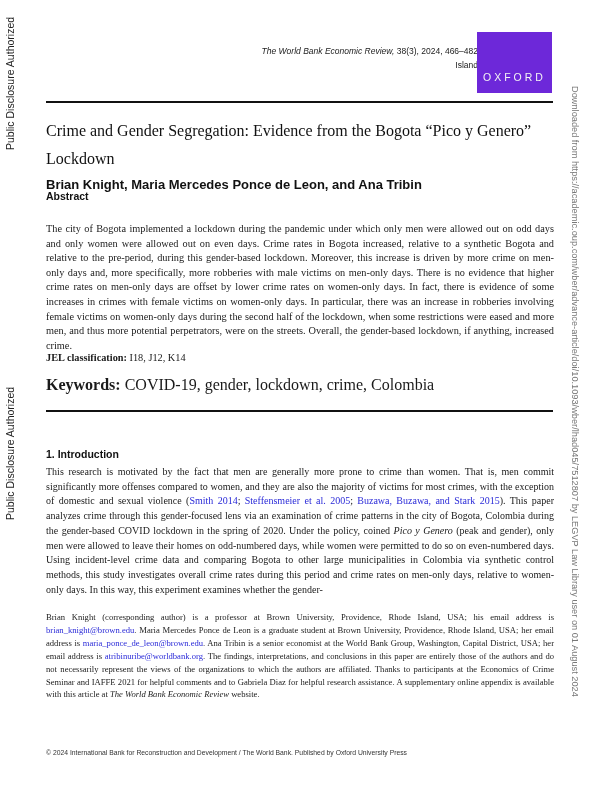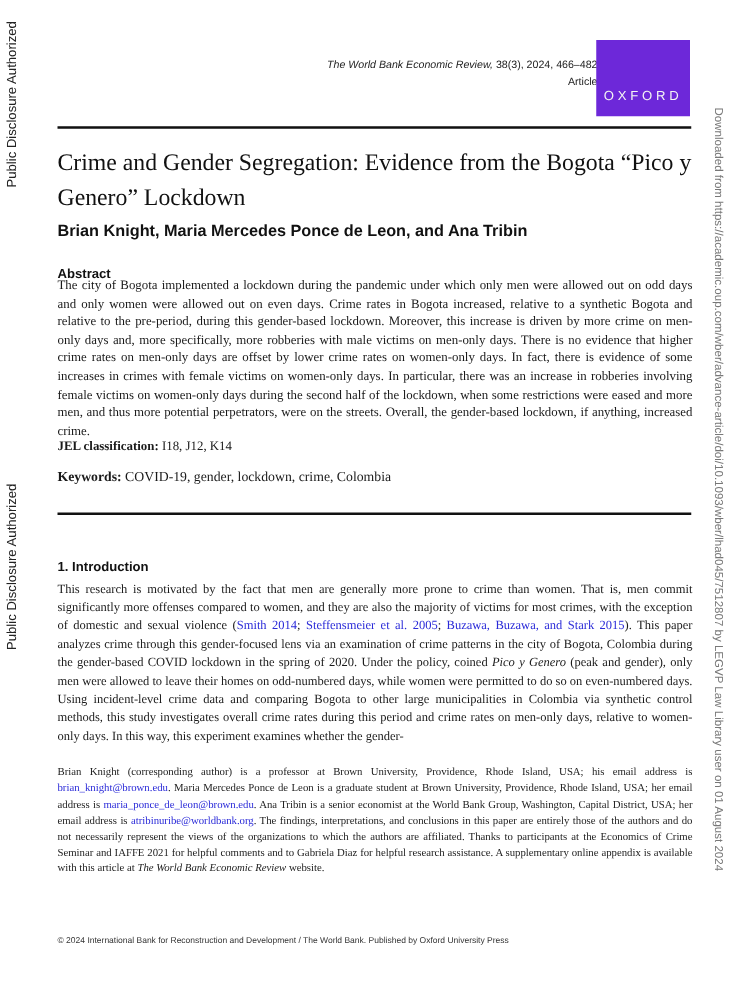--- a/index.html
+++ b/index.html
@@ -33,36 +33,36 @@
       position: absolute; left: 477px; top: 32px; width: 75px; height: 61px;
       background: #6d28d9; color: #f4f4f4;
       font-family: "Liberation Sans", sans-serif; font-size: 10.5px; letter-spacing: 3px;
       display: flex; align-items: flex-end; justify-content: center; padding-bottom: 10px; box-sizing: border-box;
     }
     .rule { position: absolute; left: 46px; width: 507px; height: 2px; background: #111; }
     .rule.top { top: 101px; }
     .rule.mid { top: 410px; }
     .title {
       position: absolute; left: 46px; top: 117px; width: 510px;
-      font-size: 19px; line-height: 28px; color: #111; margin: 0; font-weight: normal;
+      font-size: 16px; line-height: 28px; color: #111; margin: 0; font-weight: normal;
     }
     .authors {
       position: absolute; left: 46px; top: 177px;
       font-family: "Liberation Sans", sans-serif; font-weight: bold; font-size: 13px; color: #111;
     }
     .abstract-h {
-      position: absolute; left: 46px; top: 213px;
+      position: absolute; left: 46px; top: 190px;
       font-family: "Liberation Sans", sans-serif; font-weight: bold; font-size: 10.5px; color: #111;
     }
     .abstract {
       position: absolute; left: 46px; top: 222px; width: 508px;
       font-size: 10.3px; line-height: 14.6px; text-align: justify; margin: 0;
     }
     .jel { position: absolute; left: 46px; top: 352px; font-size: 10.3px; }
-    .kw { position: absolute; left: 46px; top: 376px; font-size: 11px; }
+    .kw { position: absolute; left: 46px; top: 376px; font-size: 16px; }
     .jel b, .kw b { font-weight: bold; }
     .intro-h {
       position: absolute; left: 46px; top: 448px;
       font-family: "Liberation Sans", sans-serif; font-weight: bold; font-size: 10.5px; color: #111;
     }
     .intro {
       position: absolute; left: 46px; top: 465px; width: 508px;
       font-size: 10px; line-height: 14.7px; text-align: justify; margin: 0;
     }
     .link { color: #2a2ad8; }
@@ -77,21 +77,21 @@
   </style>
 </head>
 <body>
 
 <div class="side-left a">Public Disclosure Authorized</div>
 <div class="side-left b">Public Disclosure Authorized</div>
 <div class="side-right">Downloaded from https://academic.oup.com/wber/advance-article/doi/10.1093/wber/lhad045/7512807 by LEGVP Law Library user on 01 August 2024</div>
 
 <div class="journal-meta">
   <div class="cite"><span style="font-style:italic">The World Bank Economic Review,</span><span> 38(3), 2024, 466–482</span></div>
-  <div>Article</div>
+  <div>Island</div>
 </div>
 <div class="oxford">OXFORD</div>
 
 <div class="rule top"></div>
 
 <h1 class="title">Crime and Gender Segregation: Evidence from the Bogota “Pico y Genero” Lockdown</h1>
 <div class="authors">Brian Knight, Maria Mercedes  Ponce de Leon, and  Ana Tribin</div>
 
 <div class="abstract-h">Abstract</div>
 <p class="abstract">The city of Bogota implemented a lockdown during the pandemic under which only men were allowed out on odd days and only women were allowed out on even days. Crime rates in Bogota increased, relative to a synthetic Bogota and relative to the pre-period, during this gender-based lockdown. Moreover, this increase is driven by more crime on men-only days and, more specifically, more robberies with male victims on men-only days. There is no evidence that higher crime rates on men-only days are offset by lower crime rates on women-only days. In fact, there is evidence of some increases in crimes with female victims on women-only days. In particular, there was an increase in robberies involving female victims on women-only days during the second half of the lockdown, when some restrictions were eased and more men, and thus more potential perpetrators, were on the streets. Overall, the gender-based lockdown, if anything, increased crime.</p>

